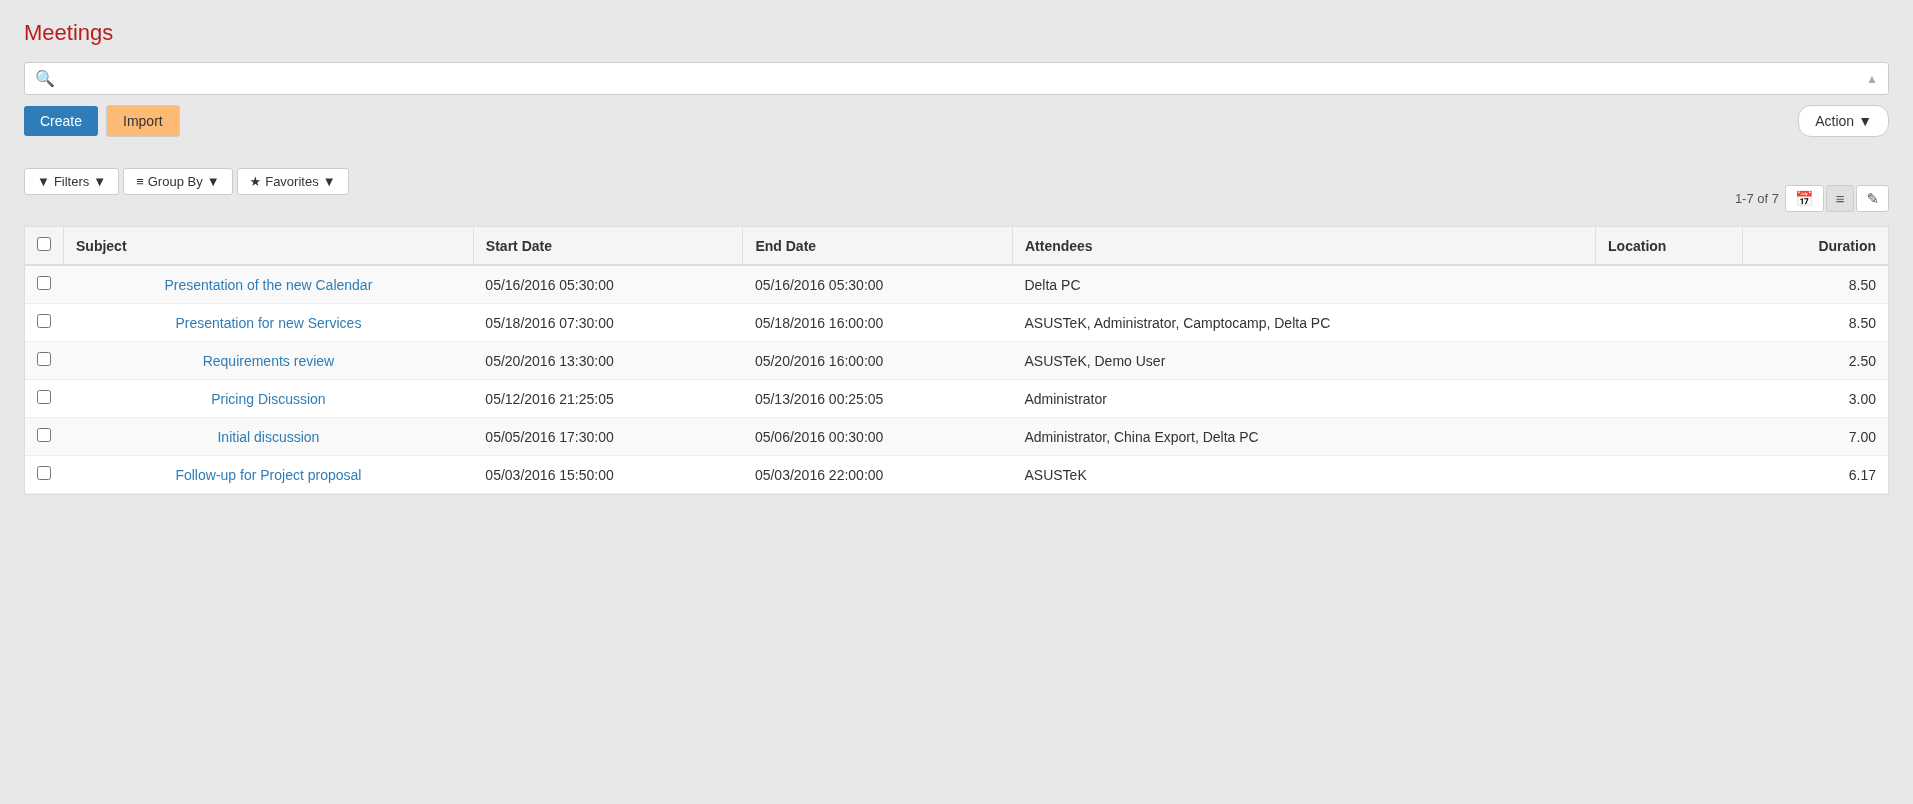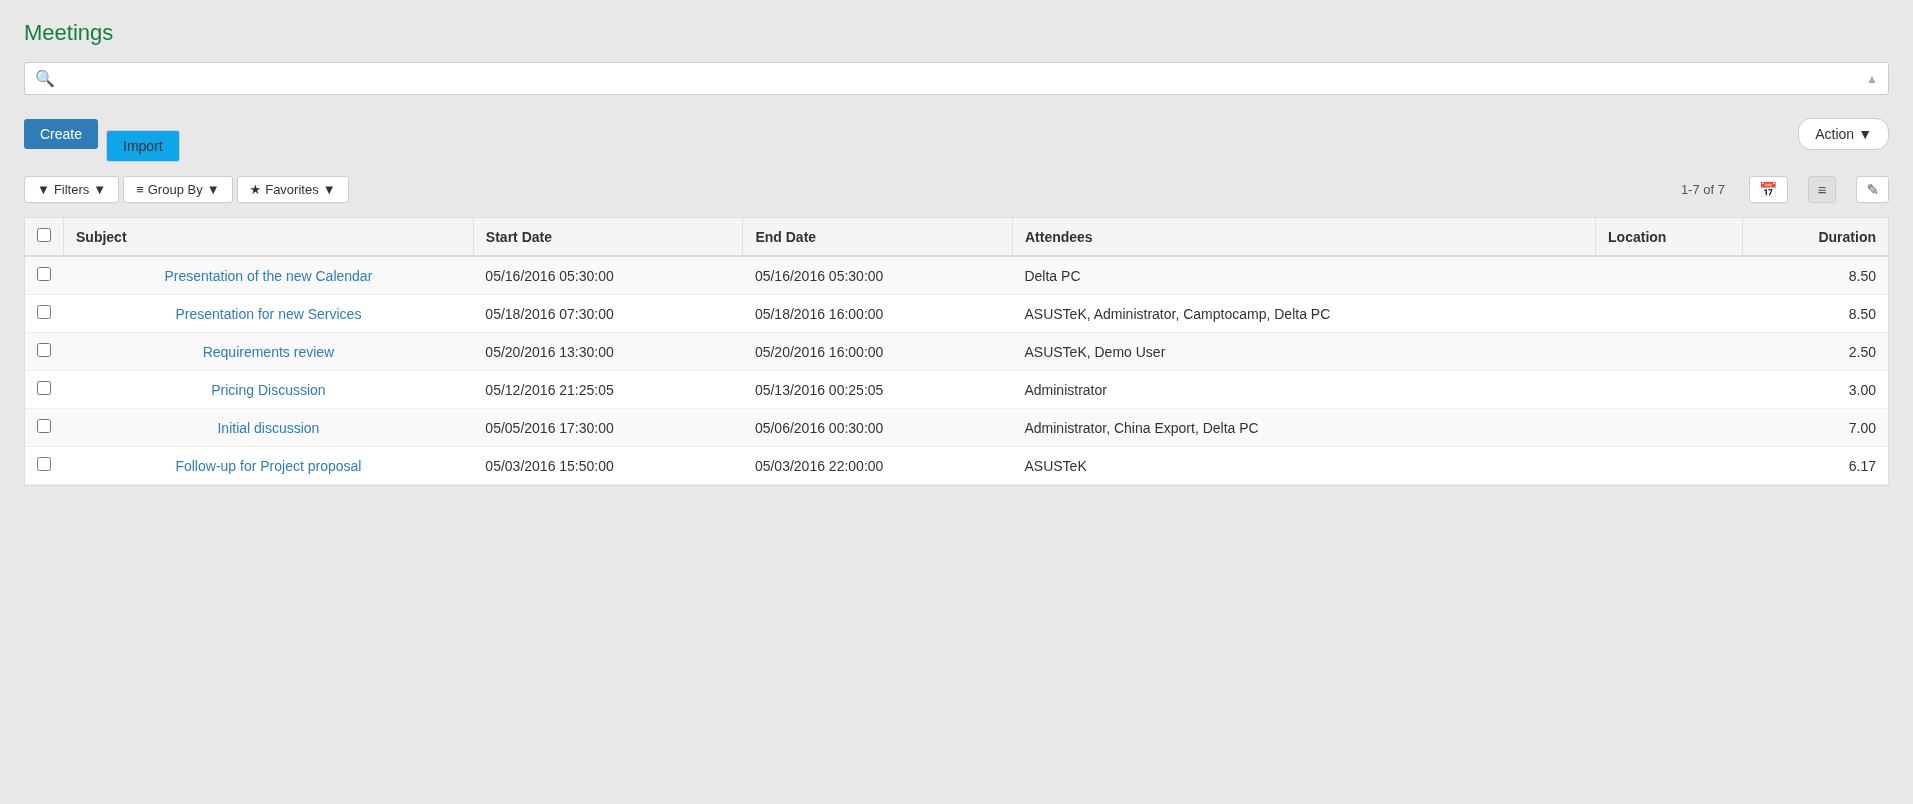--- a/index.html
+++ b/index.html
@@ -10,21 +10,21 @@
       color: #333;
     }
     .page-container {
       background: #e8e8e8;
       min-height: 804px;
       padding: 20px 24px;
     }
     .page-title {
       font-size: 22px;
       font-weight: 400;
-      color: #15803d;
+      color: #b91c1c;
       margin-bottom: 16px;
     }
     .search-bar-container {
       background: #fff;
       border: 1px solid #ccc;
       border-radius: 3px;
       display: flex;
       align-items: center;
       padding: 6px 10px;
       margin-bottom: 10px;
@@ -60,28 +60,27 @@
     .btn-create {
       background: #2e7db8;
       color: #fff;
       border: none;
       border-radius: 3px;
       padding: 7px 16px;
       font-size: 14px;
       cursor: pointer;
     }
     .btn-import {
-      background: #0ea5e9;
+      background: #fdba74;
       color: #333;
       border: 1px solid #ccc;
       border-radius: 3px;
       padding: 7px 16px;
       font-size: 14px;
       cursor: pointer;
-      margin-top: 25px;
     }
     .btn-action {
       background: #fff;
       color: #333;
       border: 1px solid #ccc;
       border-radius: 13px;
       padding: 7px 16px;
       font-size: 14px;
       cursor: pointer;
       display: flex;
@@ -108,21 +107,22 @@
       padding: 5px 12px;
       font-size: 13px;
       cursor: pointer;
       display: flex;
       align-items: center;
       gap: 4px;
     }
     .filter-right {
       display: flex;
       align-items: center;
-      gap: 20px;
+      gap: 2px;
+      margin-top: 34px;
     }
     .records-count {
       font-size: 13px;
       color: #555;
       margin-right: 4px;
     }
     .view-btn {
       background: #fff;
       border: 1px solid #ccc;
       border-radius: 3px;

